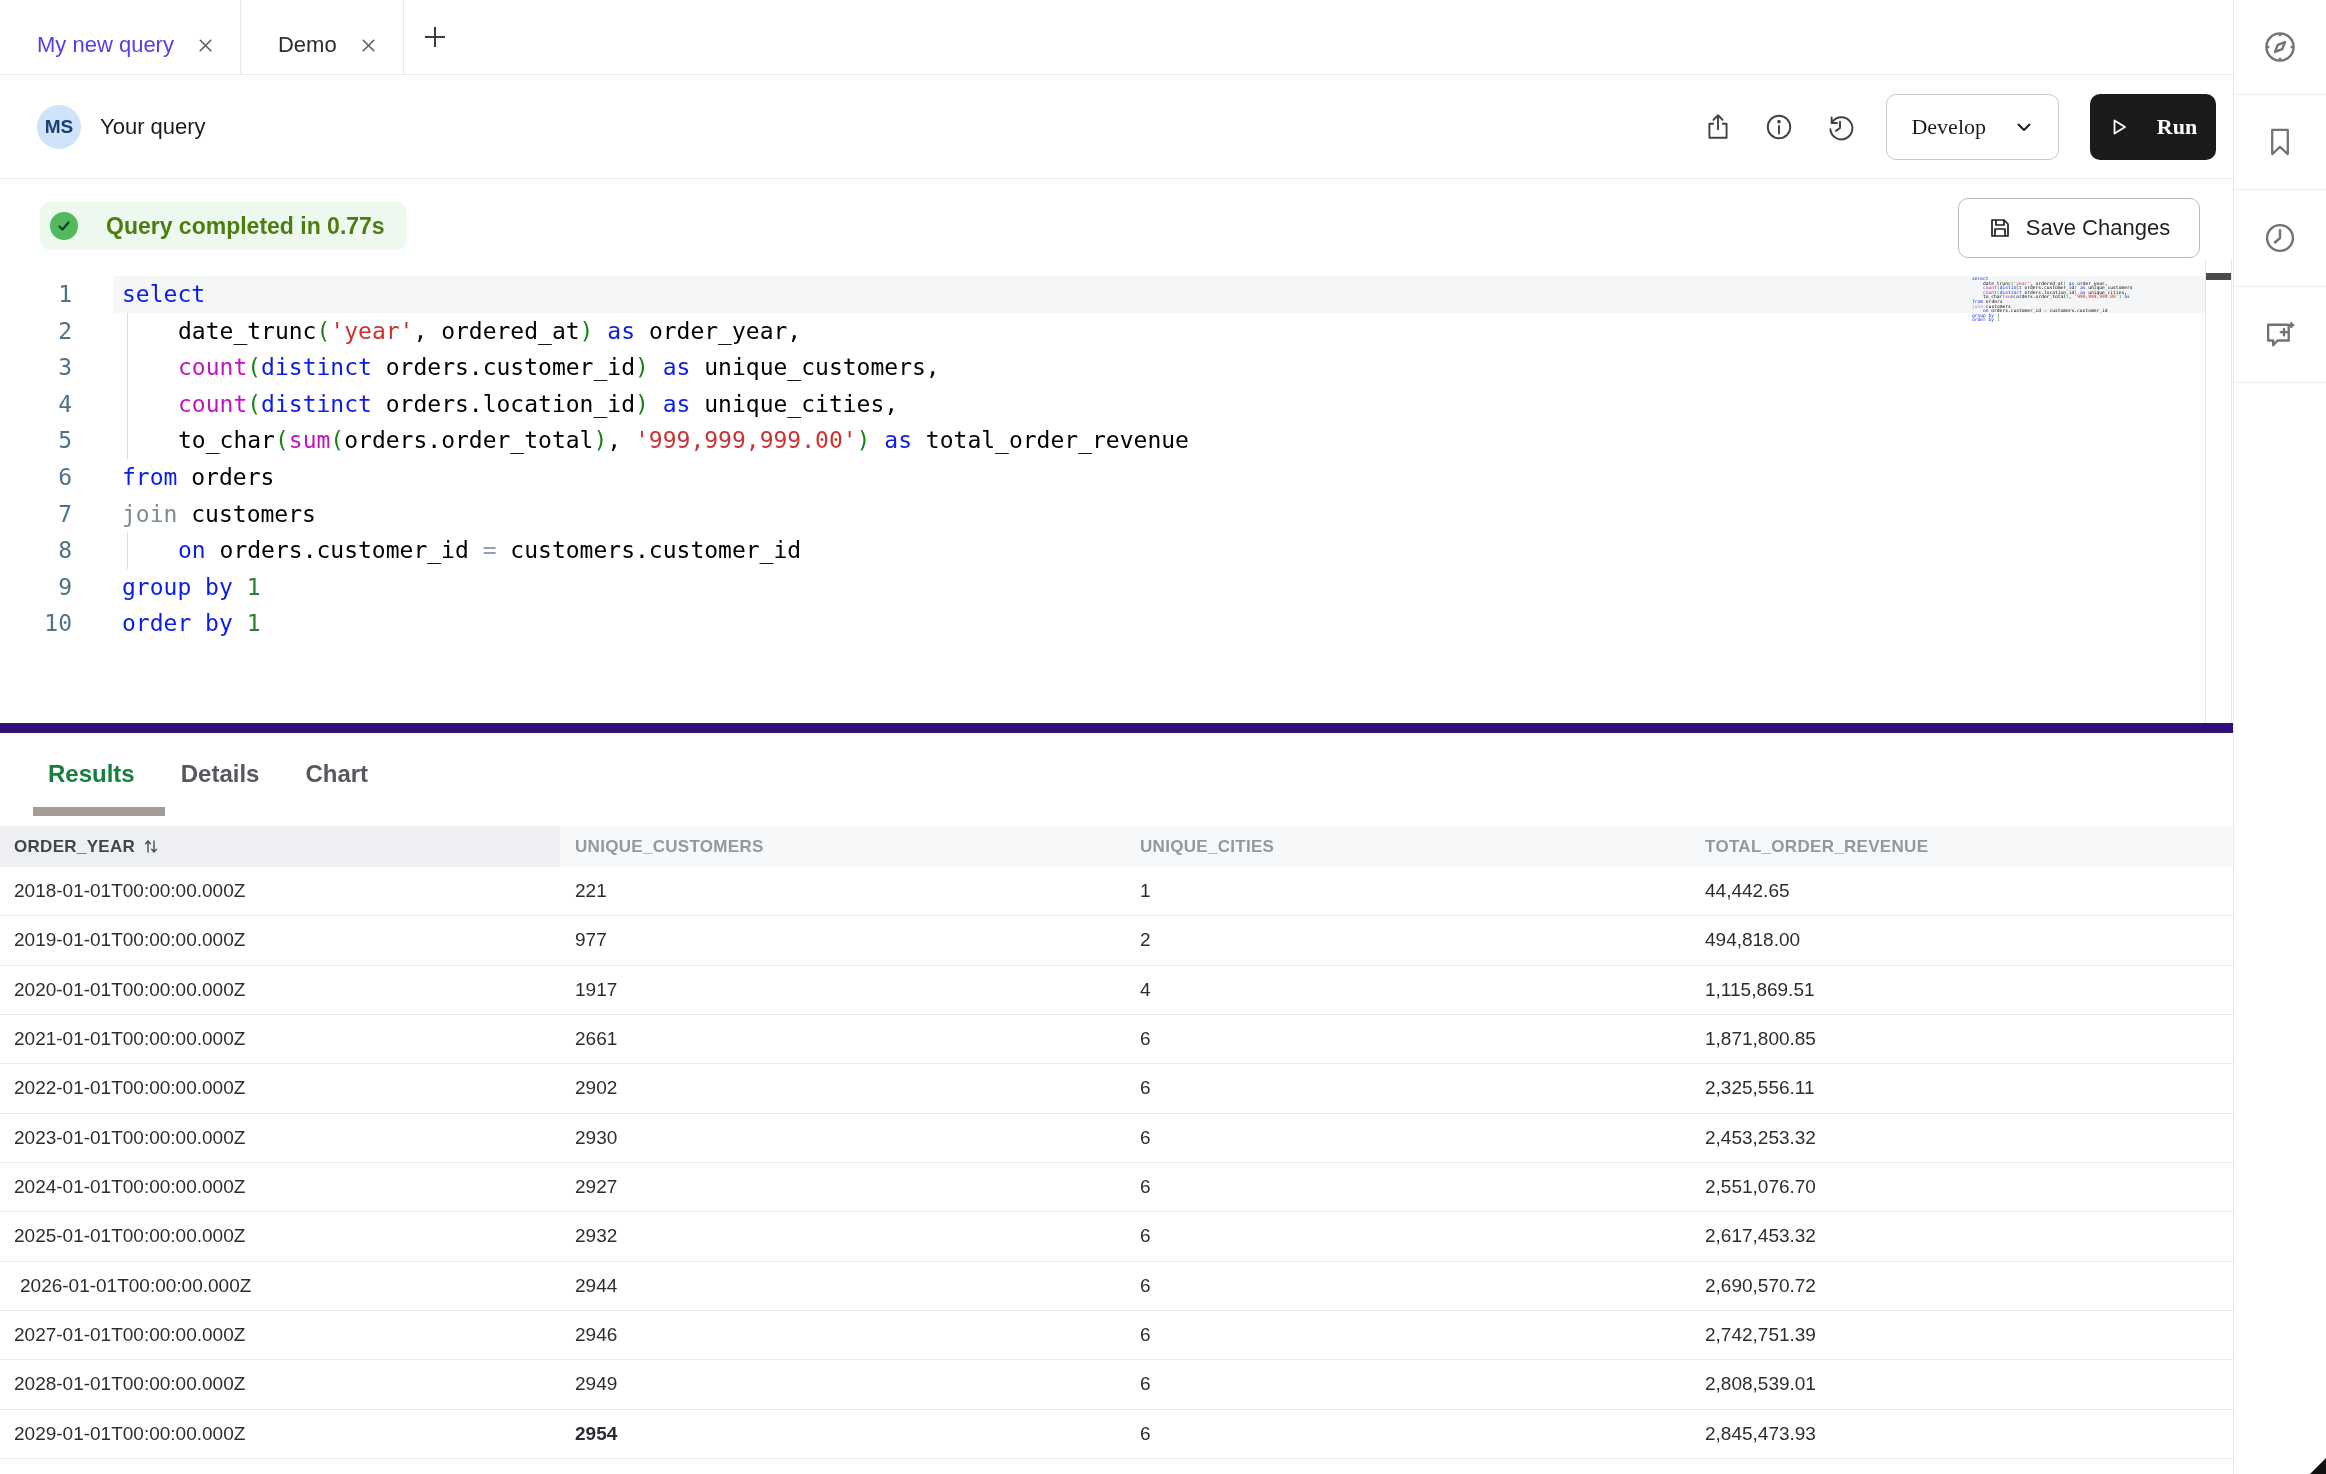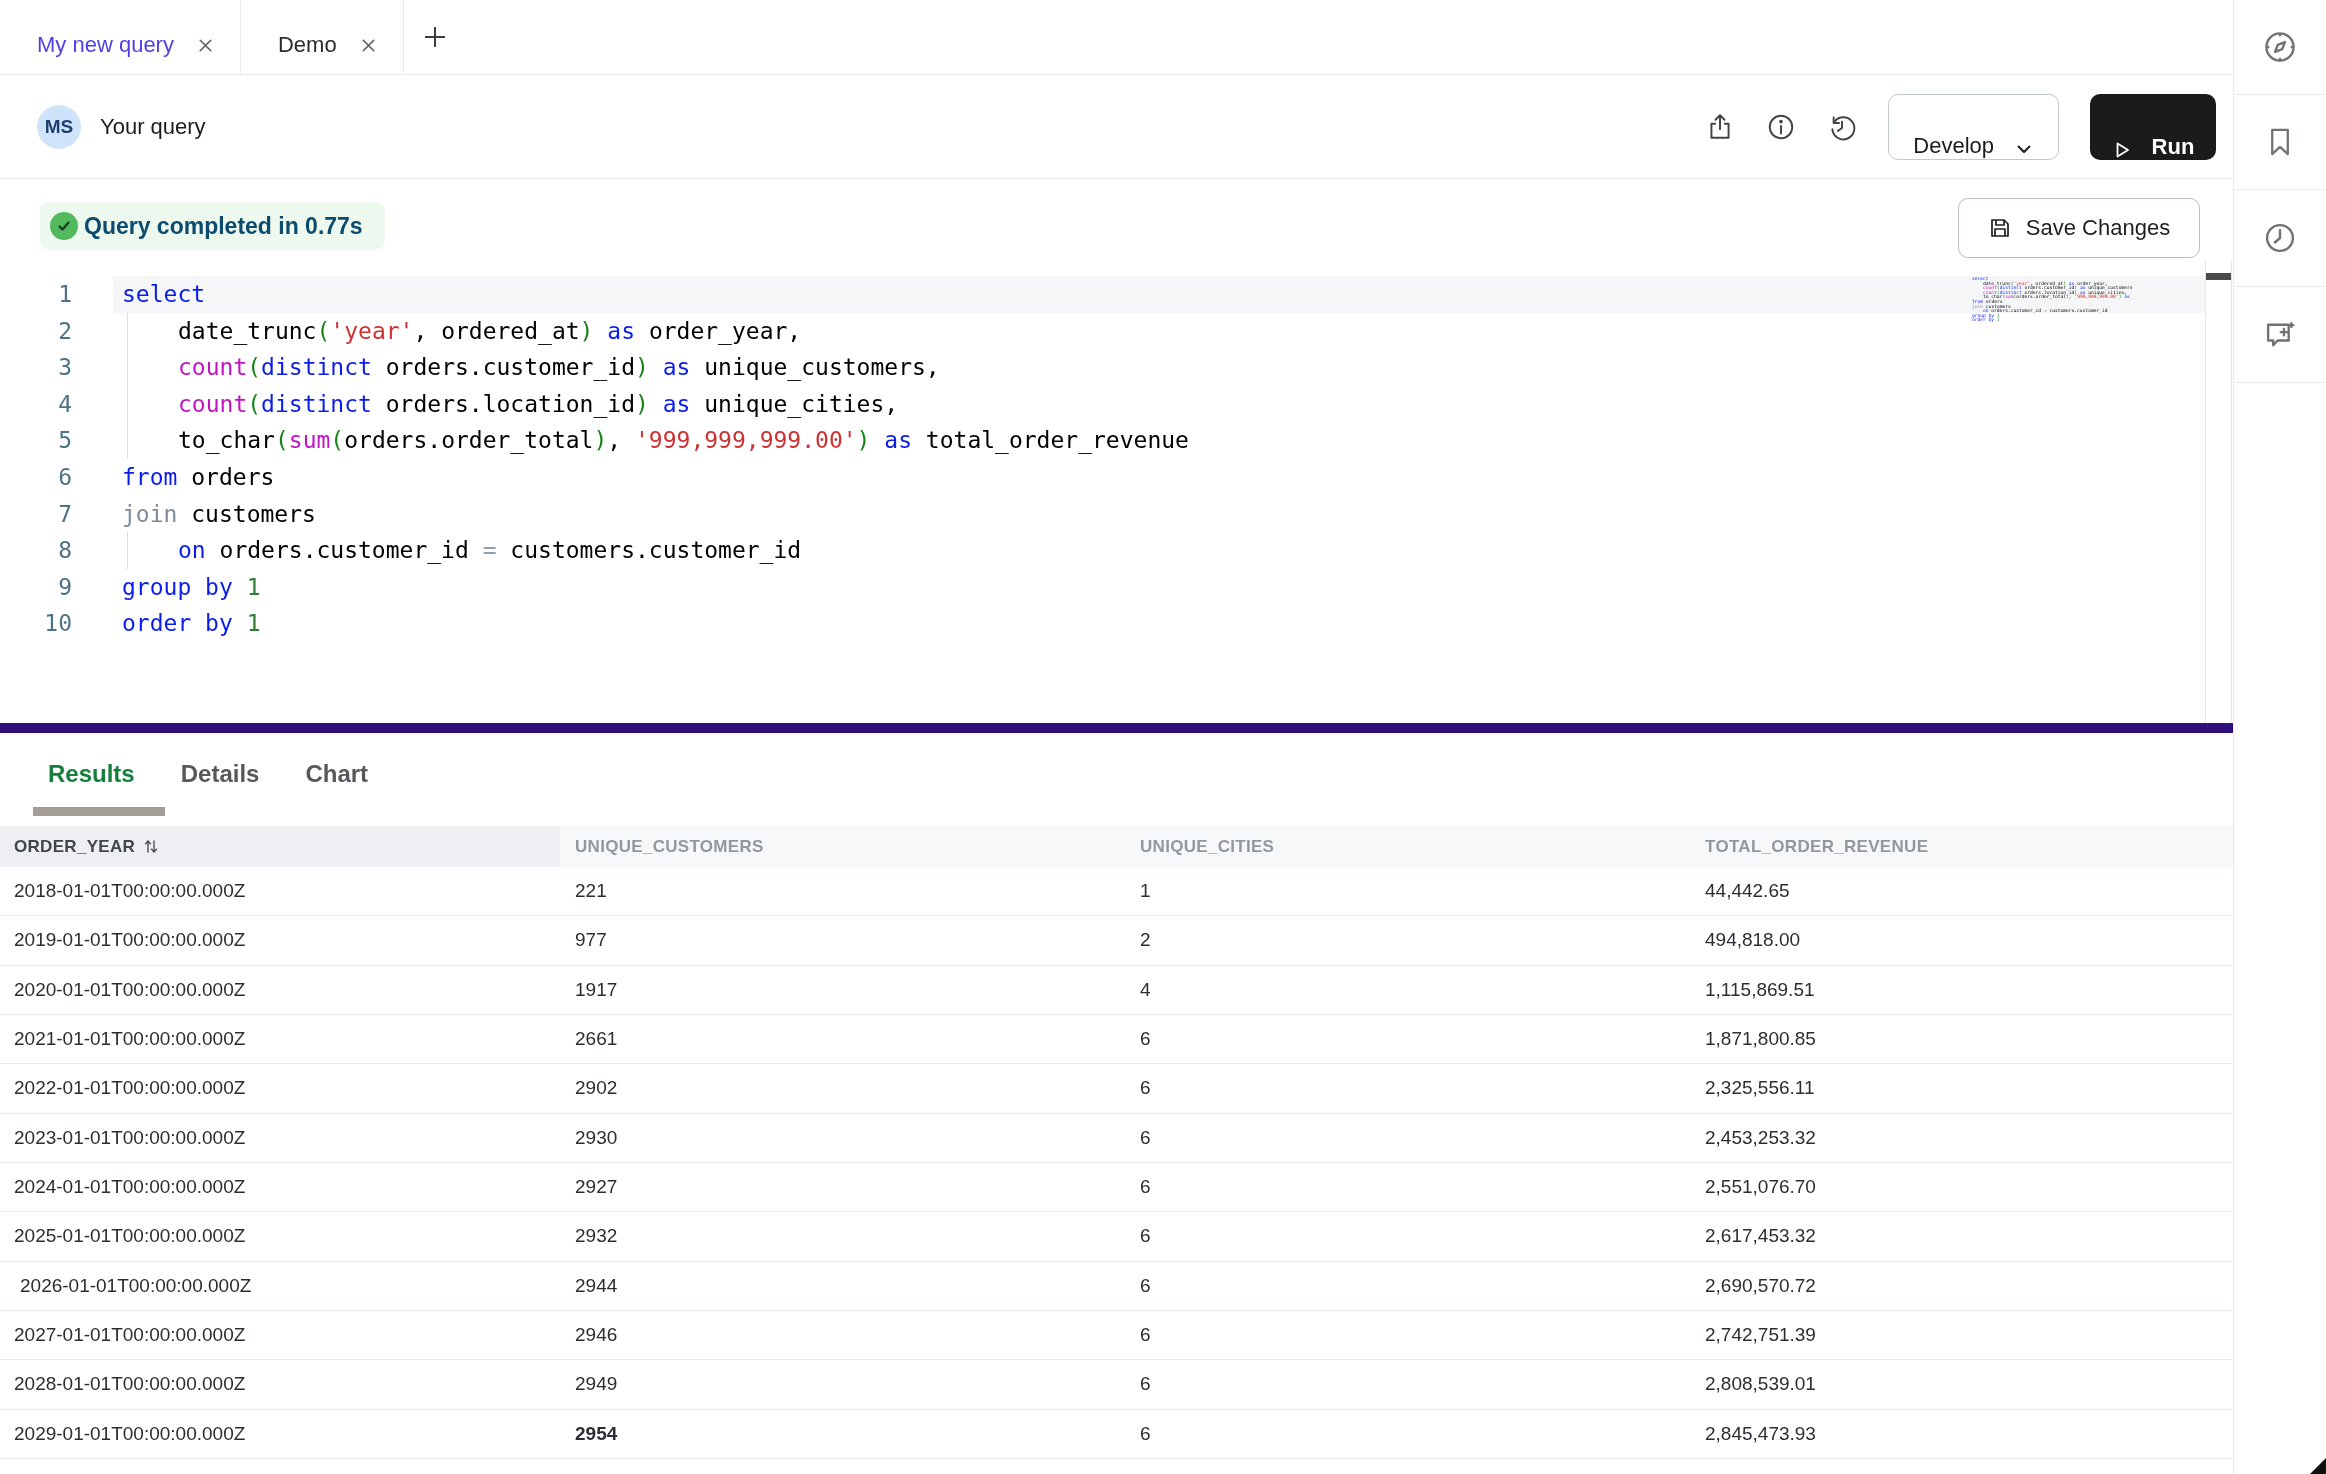--- a/index.html
+++ b/index.html
@@ -22,29 +22,29 @@
 
   
   .qheader { position:absolute; top:75px; left:0; right:0; height:104px;
              border-bottom:1px solid #e9eaec; display:flex; align-items:center;
              padding:0 17px 0 37px; background:#fff; }
   .avatar { width:44px; height:44px; border-radius:50%; background:#cfe3fb; color:#1e3f73;
             font-size:19px; font-weight:bold; display:flex; align-items:center; justify-content:center; }
   .qtitle { margin-left:19px; font-size:22px; font-weight:500; color:#1c1c1c; }
   .hdr-right { margin-left:auto; display:flex; align-items:center; gap:31px; }
   .icon-btn { display:flex; align-items:center; justify-content:center; color:#3f4246; background:none; border:none; }
-  .btn { display:flex; align-items:flex-end; justify-content:center; gap:20px; height:66px;
-         border-radius:10px; font-size:22px; font-family:Liberation Sans, sans-serif; }
+  .btn { display:flex; align-items:center; justify-content:center; gap:28px; height:66px;
+         border-radius:10px; font-size:22px; font-family:Liberation Serif, serif; }
   .btn-develop { padding:0 24px; background:#fff; border:1.5px solid #c3c9d1; color:#1c1c1c; }
   .btn-run { width:126px; background:#1b1b1d; border:none; color:#fff; font-weight:600; }
 
   
   .status-badge { position:absolute; top:202px; left:40px; height:48px; border-radius:10px;
-                  background:#edf9ee; display:flex; align-items:center; gap:6px; padding:0 22px 0 10px;
-                  font-size:23px; font-weight:600; color:#0c4a6e; }
+                  background:#edf9ee; display:flex; align-items:center; gap:28px; padding:0 22px 0 10px;
+                  font-size:23px; font-weight:600; color:#4d7c0f; }
   .status-dot { width:28px; height:28px; border-radius:50%; background:#52b95f;
                 display:flex; align-items:center; justify-content:center; color:#123f1d; }
   .btn-save { position:absolute; top:198px; left:1958px; width:242px; height:60px; border-radius:10px;
               background:#fff; border:1.5px solid #b7bdc7; display:flex; align-items:center;
               justify-content:center; gap:14px; font-size:22px; font-weight:500; color:#1f1f1f;
               font-family:inherit; }
 
   
   .codelines { position:absolute; top:276px; left:0; right:0;
                font-family:"DejaVu Sans Mono","Liberation Mono",monospace; font-size:23px; }

